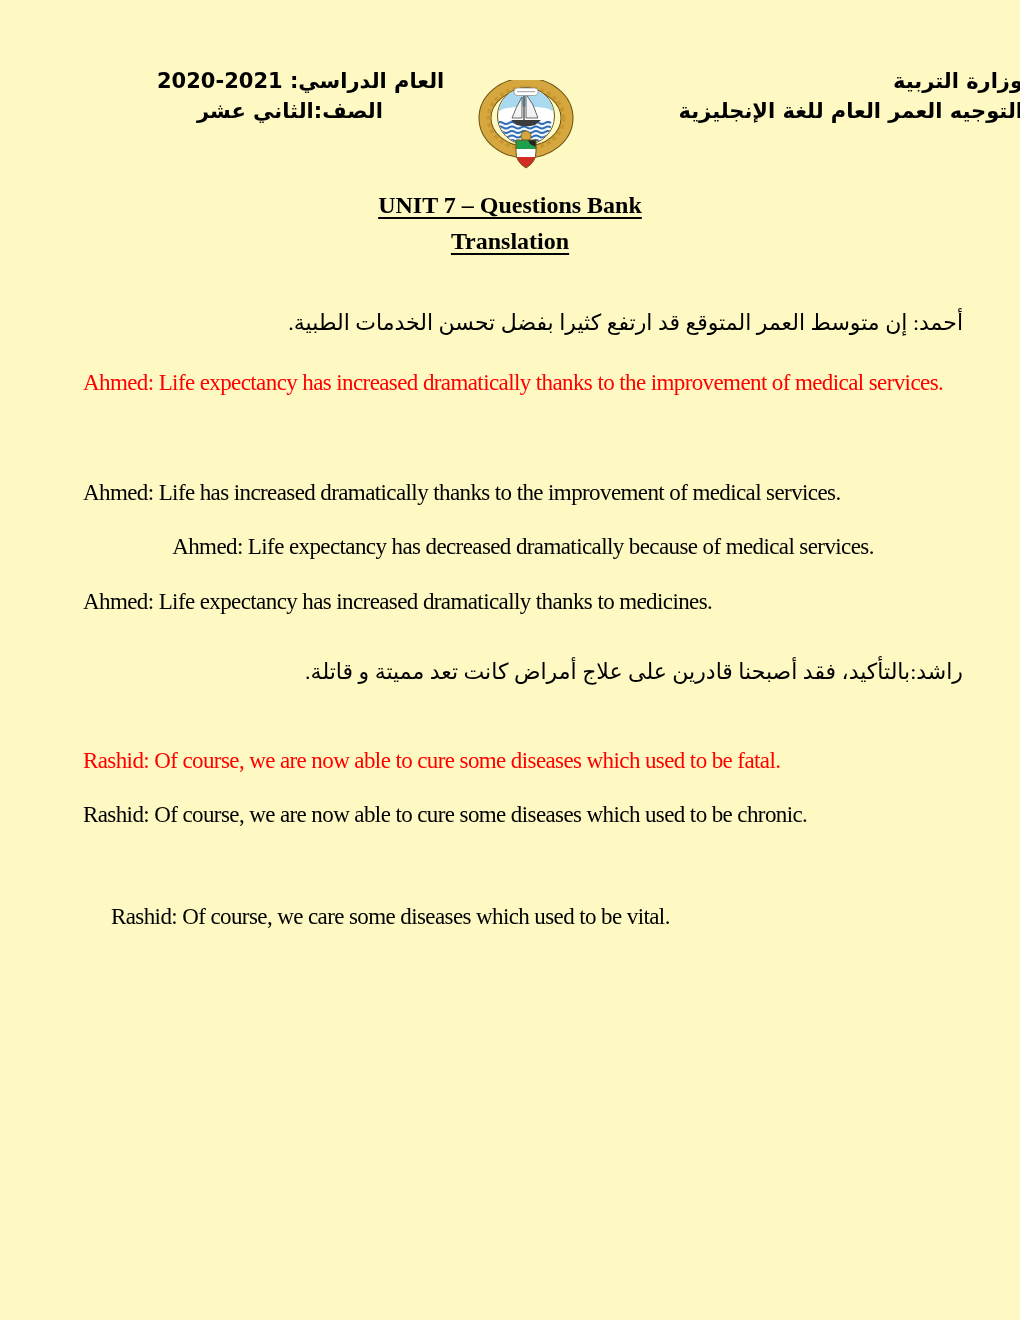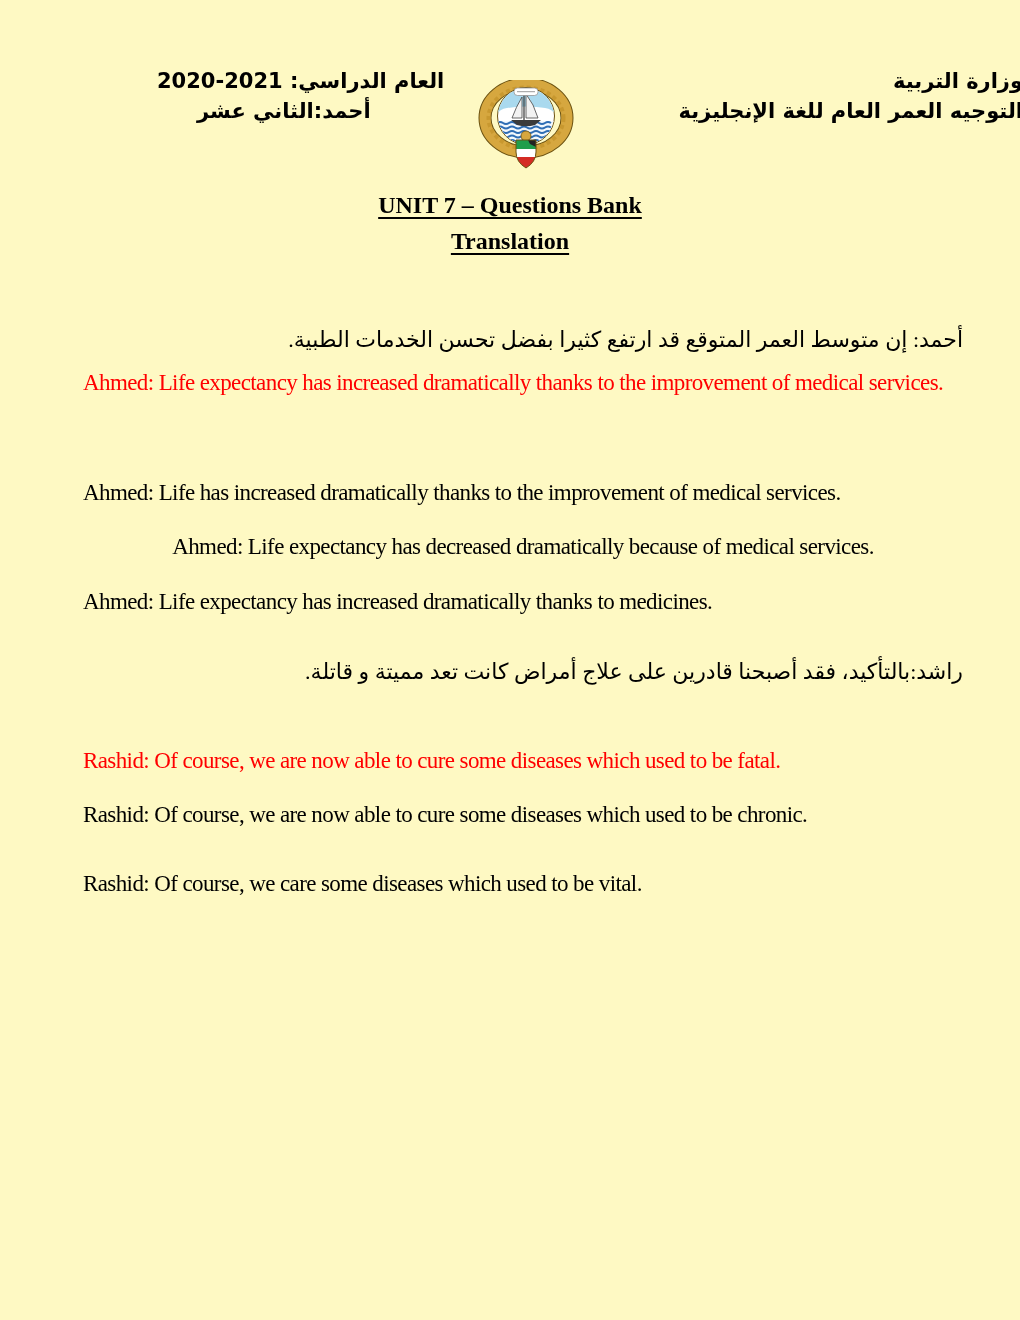--- a/index.html
+++ b/index.html
@@ -33,31 +33,31 @@
   }
   .title .tline{text-decoration:underline;text-decoration-thickness:2px;text-underline-offset:4px;}
   
   .p{
     position:absolute;left:83px;width:880px;
     font-size:23px;letter-spacing:-0.6px;line-height:55px;
   }
   .ar{direction:rtl;text-align:right;letter-spacing:0;font-size:22px;
       font-family:"Liberation Serif","DejaVu Sans",serif;}
   .red{color:#FF0000;}
-  .p0{top:312px;} .p1{top:355px;} .p2{top:465px;} .p3{top:519px;text-align:center;} .p4{top:574px;}
-  .p5{top:644px;} .p6{top:733px;} .p7{top:787px;} .p8{top:856px;} .p9{top:897px;}
+  .p0{top:295px;} .p1{top:355px;} .p2{top:465px;} .p3{top:519px;text-align:center;} .p4{top:574px;}
+  .p5{top:644px;} .p6{top:733px;} .p7{top:787px;} .p8{top:889px;margin-left:28px;} .p9{top:897px;}
 </style>
 </head>
 <body>
 
 <div class="page">
 
   <div class="hdr hdr-left">
     <div class="l1">العام الدراسي: 2021-2020</div>
-    <div class="l2">أحمد:الثاني عشر</div>
+    <div class="l2">الصف:الثاني عشر</div>
   </div>
 
   <div class="emblem">
     <svg viewBox="0 0 96 92" width="96" height="92" aria-hidden="true">
       <defs>
         <clipPath id="disc">
             <circle cx="48" cy="36" r="28"></circle>
           </clipPath>
         <clipPath id="shield">
             <path d="M38,60 h20 v12 q0,10 -10,16 q-10,-6 -10,-16 z"></path>

